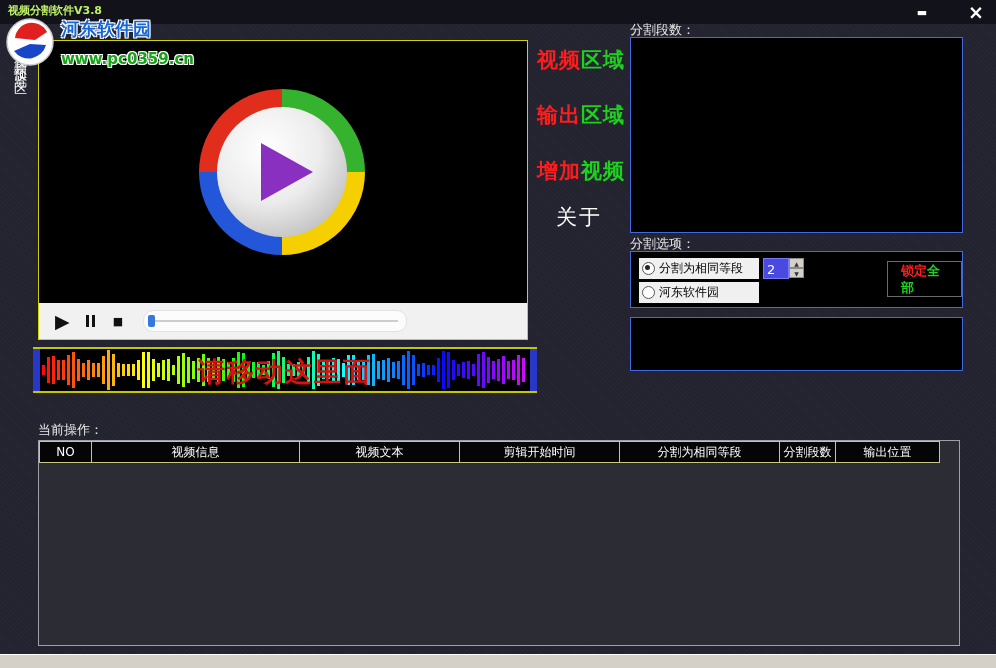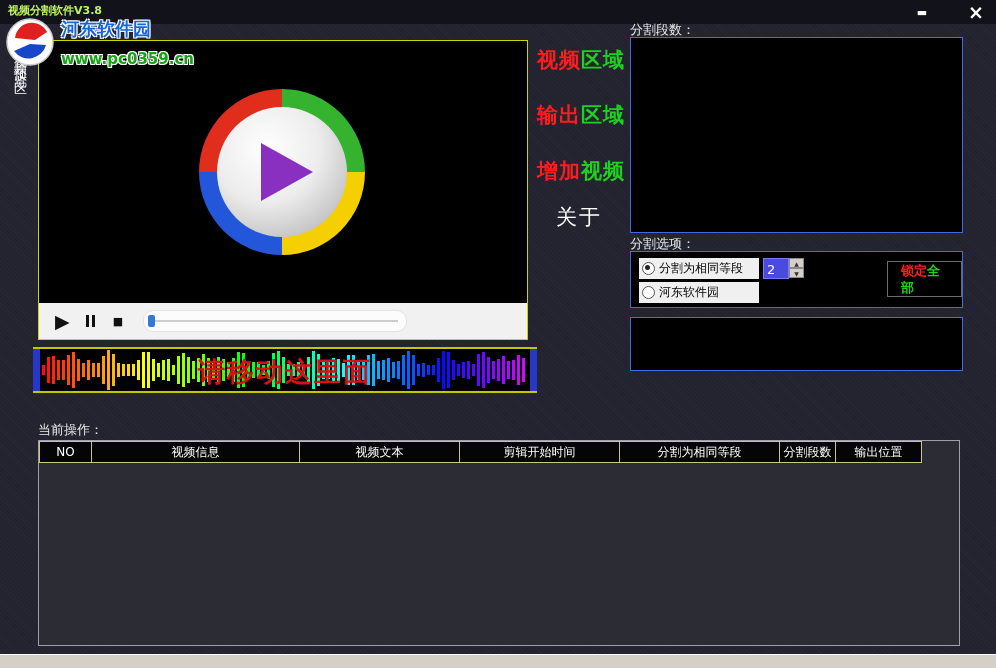--- a/index.html
+++ b/index.html
@@ -91,21 +91,21 @@
              display:flex;align-items:center;justify-content:center;gap:12px;box-sizing:border-box;border:1px solid #444;}
   .split-label{color:#fff;font-size:27px;font-weight:bold;letter-spacing:3px;}
 
   
   .lbl-ops{left:38px;top:421px;}
   .ops-body{position:absolute;left:38px;top:440px;width:922px;height:206px;background:#2c2c35;border:1px solid #9f9fa6;box-sizing:border-box;}
   .ops-header{position:absolute;left:39px;top:441px;display:flex;z-index:5;}
   .hcell{height:22px;background:#050505;border:1px solid #c8c883;margin-left:-1px;color:#fff;font-size:12px;
          display:flex;align-items:center;justify-content:center;box-sizing:border-box;}
   .hcell:first-child{margin-left:0;}
-  .c0{width:53px;} .c1{width:209px;} .c2{width:161px;} .c3{width:161px;} .c4{width:161px;} .c5{width:57px;} .c6{width:87px;}
+  .c0{width:53px;} .c1{width:209px;} .c2{width:161px;} .c3{width:161px;} .c4{width:161px;} .c5{width:57px;} .c6{width:105px;}
 
   
   .statusbar{position:absolute;left:0;bottom:0;width:100%;height:13px;background:#d4d0c8;border-top:1px solid #fff;}
 </style>
 </head>
 <body>
 
 <div class="app">
 
   <div class="titlebar">

